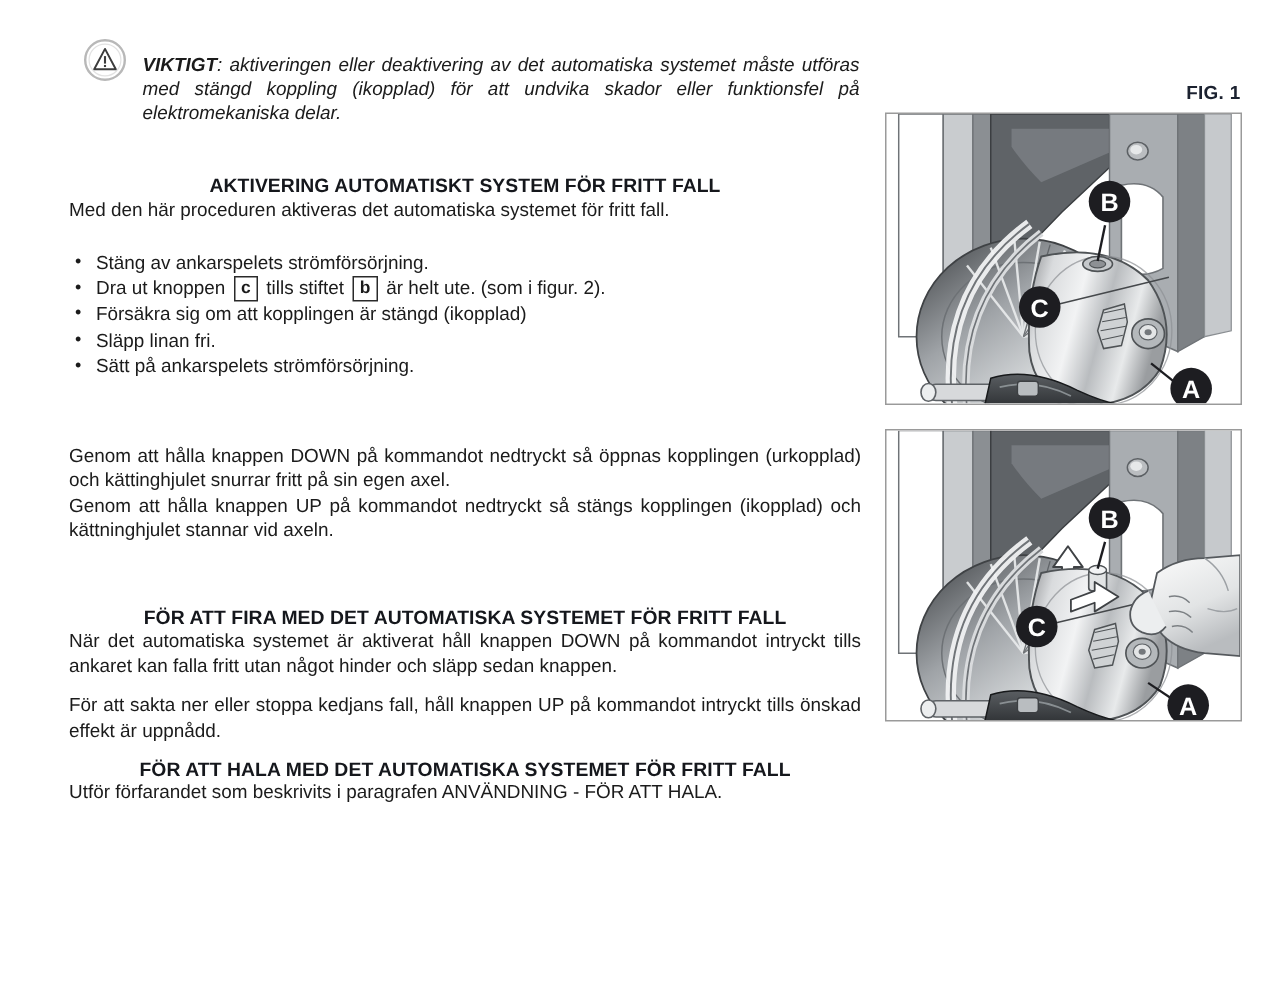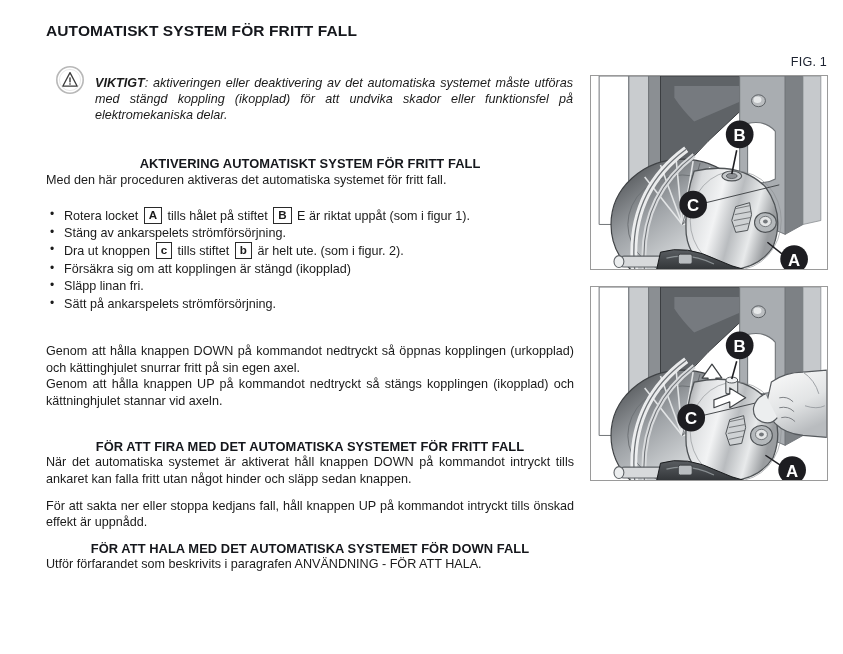--- a/index.html
+++ b/index.html
@@ -110,33 +110,33 @@
 
   .para {
     font-size: 12.6px;
     line-height: 16.6px;
     text-align: justify;
     margin: 0;
     color: #1b1b1b;
   }
   .para.nojust { text-align: left; }
 
-  .block-gap-lg { margin-top: 30px; }
+  .block-gap-lg { margin-top: 42px; }
   .block-gap-md { margin-top: 10px; }
 
   
   .fig-col {
     position: absolute;
     left: 590px;
     top: 55px;
     width: 243px;
   }
   .fig-label {
     font-size: 12.6px;
-    font-weight: normal;
+    font-weight: bold;
     color: #1c2230;
     text-align: right;
     margin: 0 6px 6px 0;
     letter-spacing: 0.2px;
   }
   .fig-frame {
     width: 238px;
     height: 195px;
     border: 1px solid #9a9a9a;
     background: #ffffff;
@@ -153,40 +153,38 @@
     font-weight: bold;
   }
 </style>
 </head>
 <body>
 
 <div class="page">
 
   <div class="left-col">
 
-    <h1 class="page-title">AUTOMATISKT SYSTEM FÖR FRITT FALL</h1>
 
     <div class="warning-box">
       <span class="warn-icon">
         <svg viewBox="0 0 30 30" xmlns="http://www.w3.org/2000/svg">
           <circle cx="15" cy="15" r="13.2" fill="#ffffff" stroke="#b8b8b8" stroke-width="1.6"></circle>
           <circle cx="15" cy="15" r="10.6" fill="none" stroke="#e2e2e2" stroke-width="0.8"></circle>
           <path d="M15 7.6 L22.2 21.2 L7.8 21.2 Z" fill="#ffffff" stroke="#3c3c3c" stroke-width="1.3" stroke-linejoin="round"></path>
           <rect x="14.3" y="12.4" width="1.4" height="5.0" fill="#3c3c3c"></rect>
           <rect x="14.3" y="18.3" width="1.4" height="1.4" fill="#3c3c3c"></rect>
         </svg>
       </span>
       <p class="warning-text"><b>VIKTIGT</b><span>:</span><span> aktiveringen eller deaktivering av det automatiska systemet måste utföras med stängd koppling (ikopplad) för att undvika skador eller funktionsfel på elektromekaniska delar.</span></p>
     </div>
 
     <h2 class="sec-head">AKTIVERING AUTOMATISKT SYSTEM FÖR FRITT FALL</h2>
     <p class="sec-sub">Med den här proceduren aktiveras det automatiska systemet för fritt fall.</p>
 
     <ul class="bullets">
-      <li><span>Rotera locket </span><span class="ref-box">A</span><span> tills hålet på stiftet </span><span class="ref-box">B</span><span> E är riktat uppåt (som i figur 1).</span></li>
       <li><span>Stäng av ankarspelets strömförsörjning.</span></li>
       <li><span>Dra ut knoppen </span><span class="ref-box">c</span><span> tills stiftet </span><span class="ref-box">b</span><span> är helt ute. (som i figur. 2).</span></li>
       <li><span>Försäkra sig om att kopplingen är stängd (ikopplad)</span></li>
       <li><span>Släpp linan fri.</span></li>
       <li><span>Sätt på ankarspelets strömförsörjning.</span></li>
     </ul>
 
     <div class="block-gap-lg">
       <p class="para">Genom att hålla knappen DOWN på kommandot nedtryckt  så öppnas kopplingen (urkopplad) och kättinghjulet snurrar fritt på sin egen axel.</p>
       <p class="para">Genom att hålla knappen UP på kommandot nedtryckt så stängs kopplingen (ikopplad) och kättninghjulet stannar vid axeln.</p>
@@ -195,21 +193,21 @@
     <div class="block-gap-lg">
       <h2 class="sec-head">FÖR ATT FIRA MED DET AUTOMATISKA SYSTEMET FÖR FRITT FALL</h2>
       <p class="para">När det automatiska systemet är aktiverat håll knappen DOWN på kommandot intryckt tills ankaret kan falla fritt utan något hinder och släpp sedan knappen.</p>
     </div>
 
     <div class="block-gap-md">
       <p class="para">För att sakta ner eller stoppa kedjans fall, håll knappen UP på kommandot intryckt tills önskad effekt är uppnådd.</p>
     </div>
 
     <div class="block-gap-md">
-      <h2 class="sec-head">FÖR ATT HALA MED DET AUTOMATISKA SYSTEMET FÖR DOWN FALL</h2>
+      <h2 class="sec-head">FÖR ATT HALA MED DET AUTOMATISKA SYSTEMET FÖR FRITT FALL</h2>
       <p class="para nojust">Utför förfarandet som beskrivits i paragrafen ANVÄNDNING - FÖR ATT HALA.</p>
     </div>
 
   </div>
 
   <div class="fig-col">
 
     <div>
       <div class="fig-label">FIG. 1</div>
       <div class="fig-frame">

